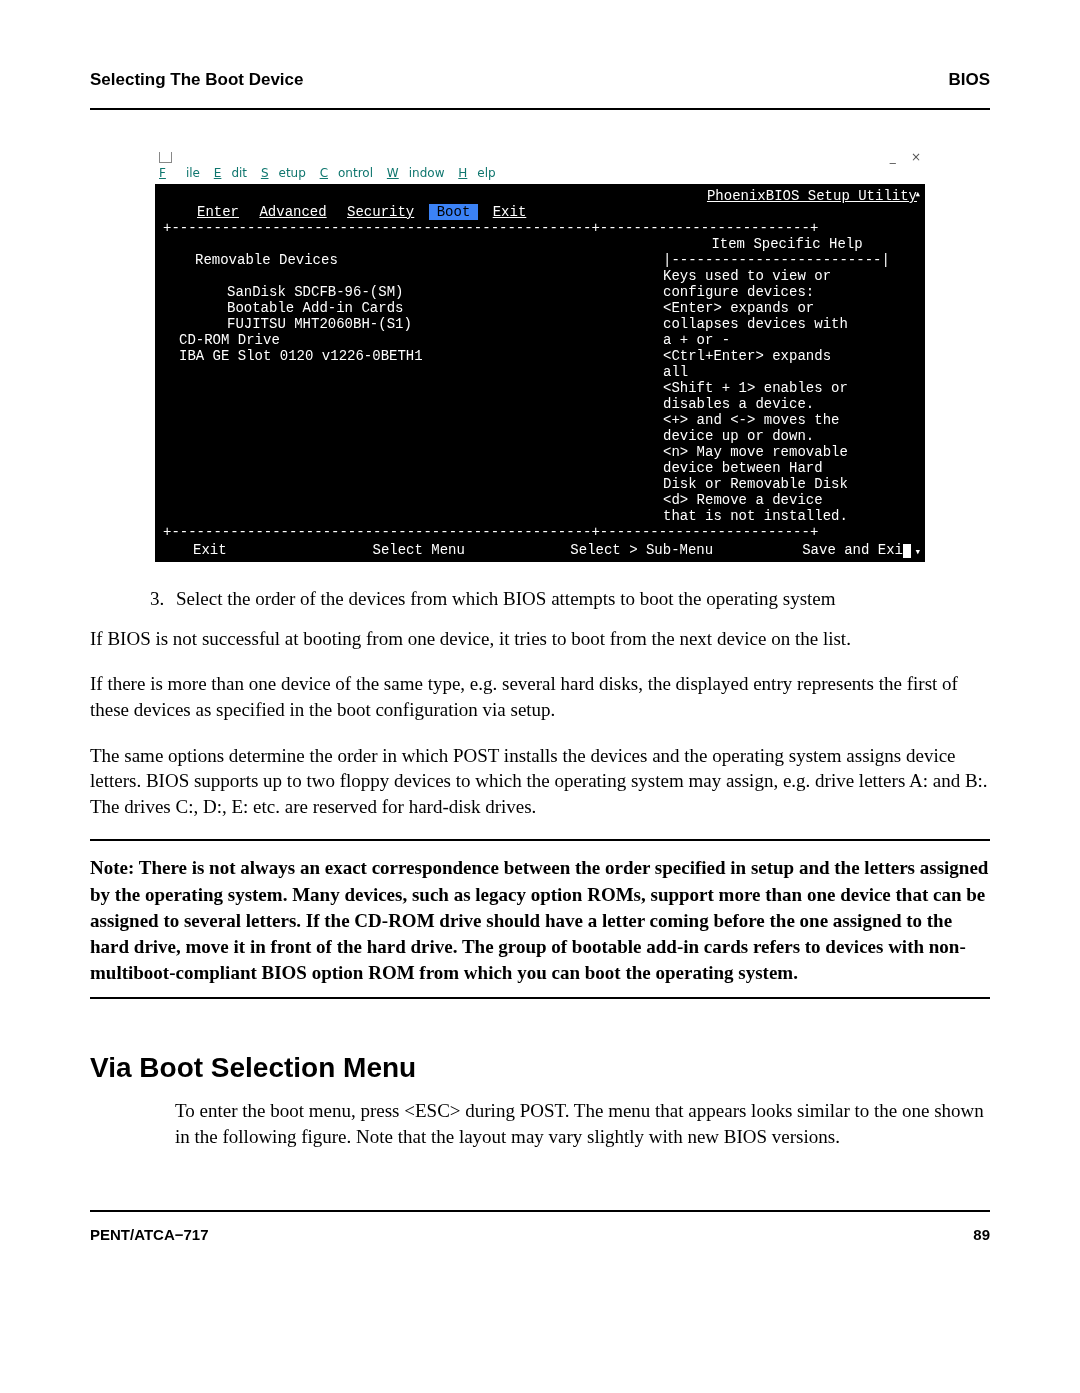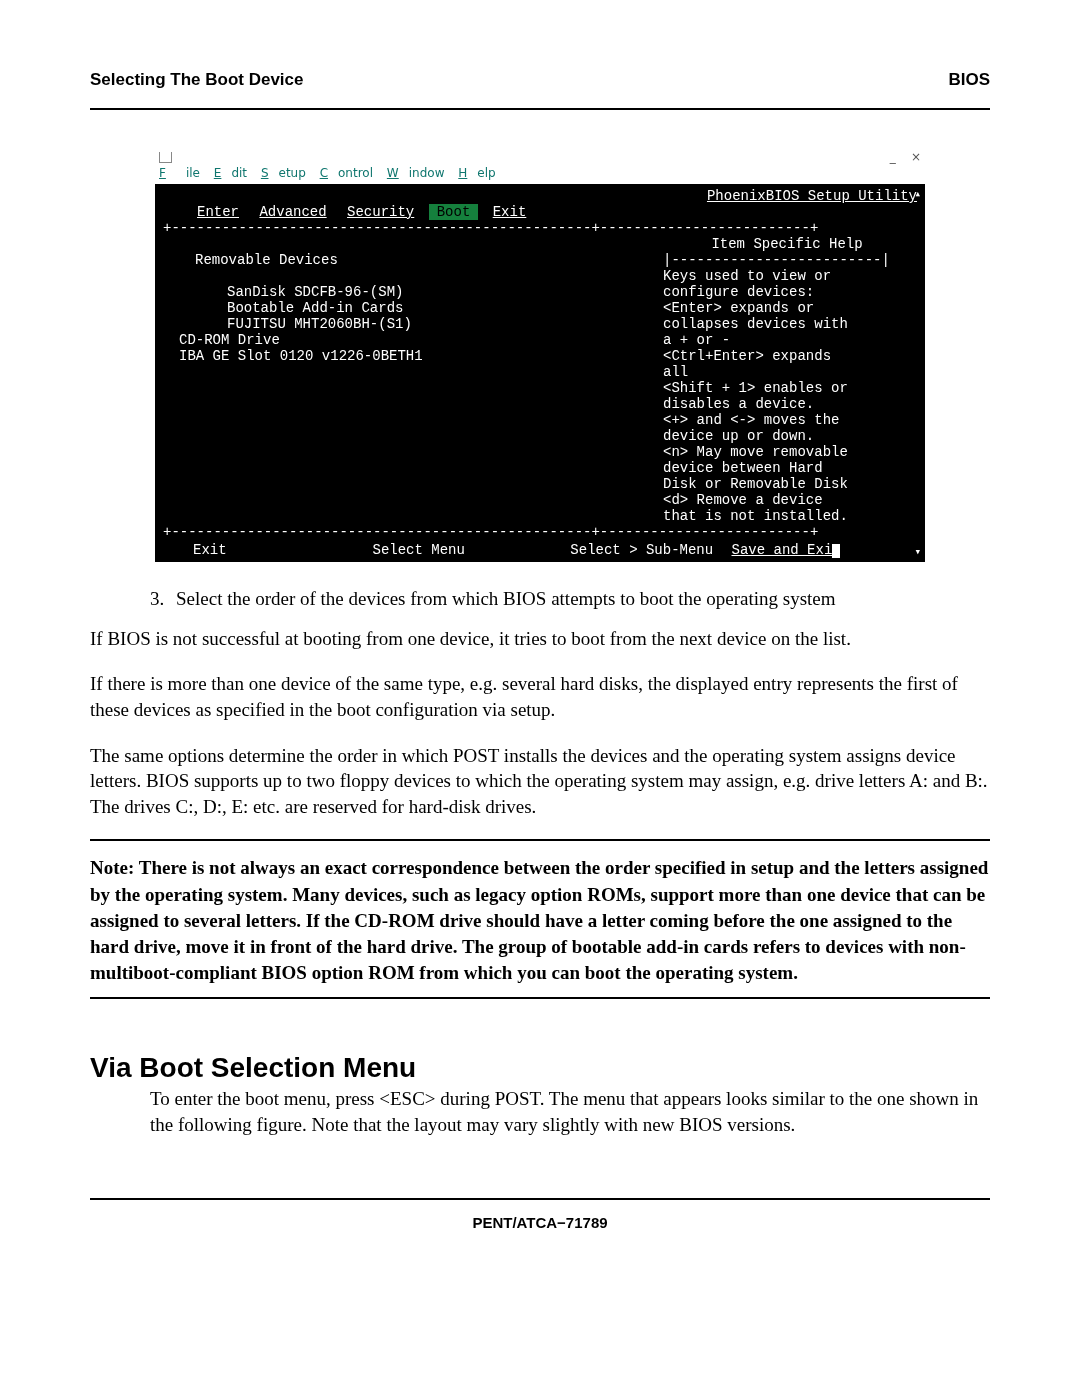--- a/index.html
+++ b/index.html
@@ -10,44 +10,44 @@
   .bios-window-wrap { width: 770px; margin: 0 auto 24px auto; }
   .winbar { display: flex; align-items: center; justify-content: space-between; font-family: 'DejaVu Sans', Arial, sans-serif; font-size: 12px; color: #555; padding: 0 4px 2px 4px; }
   .winbar-left { display:flex; align-items:center; gap:6px; }
   .win-icon { width: 13px; height: 11px; border: 1px solid #888; border-top: none; display:inline-block; }
   .menubar { font-family: 'DejaVu Sans', Arial, sans-serif; font-size: 12px; color: #0f766e; padding: 0 4px 4px 4px; }
   .menubar span { margin-right: 10px; }
   .menubar .ul { text-decoration: underline; }
   .bios-screen { background: #000; color: #fff; font-family: 'Courier New', monospace; font-size: 14px; line-height: 16px; padding: 4px 8px 4px 8px; position: relative; }
   .bios-title { text-align: right; text-decoration: underline; }
   .bios-tabs .tab { display:inline-block; padding: 0 6px; text-decoration: underline; }
-  .bios-tabs .tab.sel { background: #15803d; color:#000; text-decoration: none; padding: 0 8px; }
+  .bios-tabs .tab.sel { background: #3b82f6; color:#000; text-decoration: none; padding: 0 8px; }
   .bios-body { display:flex; }
   .bios-left { flex: 1; padding-left: 8px; }
   .bios-right { width: 260px; padding: 0 6px; margin-left: 12px; }
   .bios-help-title { text-align:center; }
   .bios-sep { letter-spacing: 0; white-space: pre; }
   .bios-bottom { display:flex; justify-content: space-between; padding-top: 2px; }
   .bios-bottom .seg { flex:1; }
   .bios-bottom .seg.c { text-align:center; }
-  .bios-bottom .seg.r { padding-right:6px;text-decoration:underline; }
+  .bios-bottom .seg.r { text-align:right; padding-right:6px; }
   .cursor { display:inline-block; width:8px; height:14px; background:#fff; vertical-align: text-bottom; }
   .bios-up { position:absolute; top:2px; right:4px; font-size:11px; }
   .bios-dn { position:absolute; bottom:2px; right:4px; font-size:11px; }
   .body-text { font-size: 19px; line-height: 1.35; }
   .ol-item { display:flex; margin: 0 0 14px 60px; }
   .ol-num { width: 26px; flex: none; }
   .para { margin: 0 0 20px 0; }
   .rule-thick { border: none; border-top: 2.5px solid #000; margin: 10px 0 14px 0; }
   .note { font-size: 19px; line-height: 1.38; }
   .note .lead { font-weight: bold; }
-  .h2 { font-family: Arial, Helvetica, sans-serif; font-weight: bold; font-size: 28px; margin: 50px 0 0 0; }
-  .indent { margin-left: 60px; }
+  .h2 { font-family: Arial, Helvetica, sans-serif; font-weight: bold; font-size: 28px; margin: 50px 0 12px 0; }
+  .indent { margin-left: 85px; }
   .footer-rule { border: none; border-top: 2.5px solid #000; margin-top: 60px; }
-  .footer-row { display:flex; justify-content: center; font-family: Arial, Helvetica, sans-serif; font-size: 15px; padding-top: 14px; }
+  .footer-row { display:flex; justify-content: space-between; font-family: Arial, Helvetica, sans-serif; font-size: 15px; padding-top: 14px; }
   .footer-row .pg { font-weight: bold; }
 </style>
 </head>
 <body>
 
 <div class="page">
 
   <div class="header-row">
     <span>Selecting The Boot Device</span>
     <span>BIOS</span>

